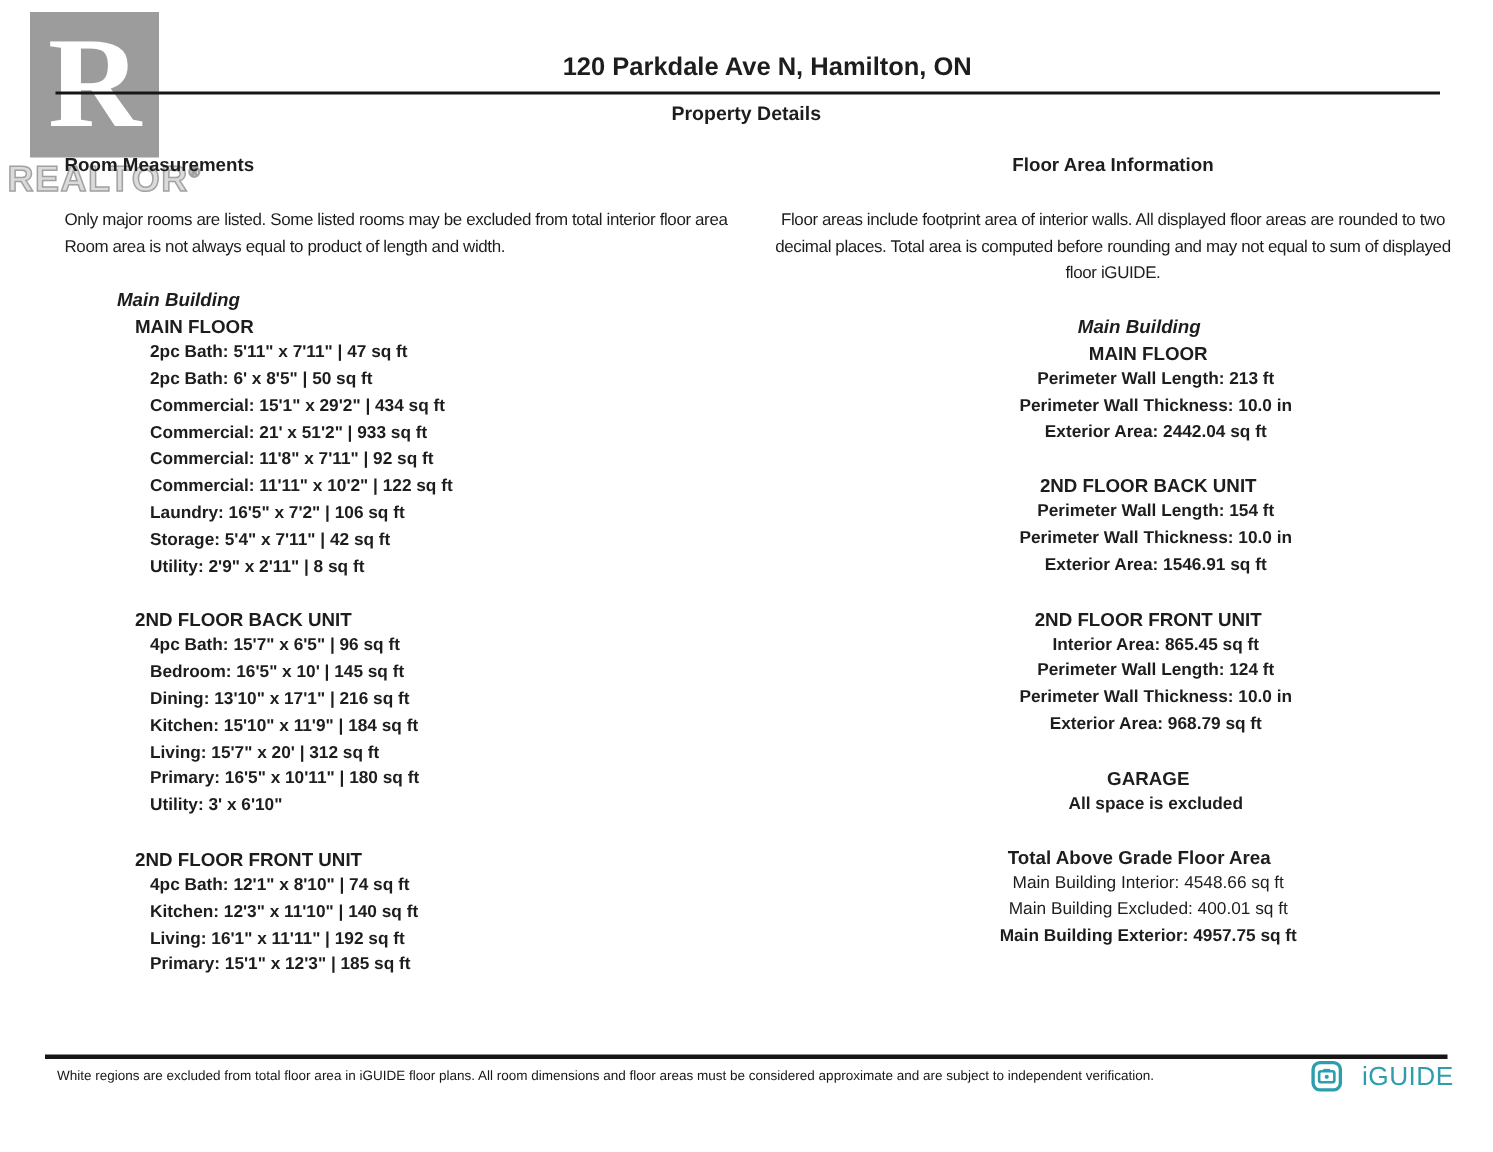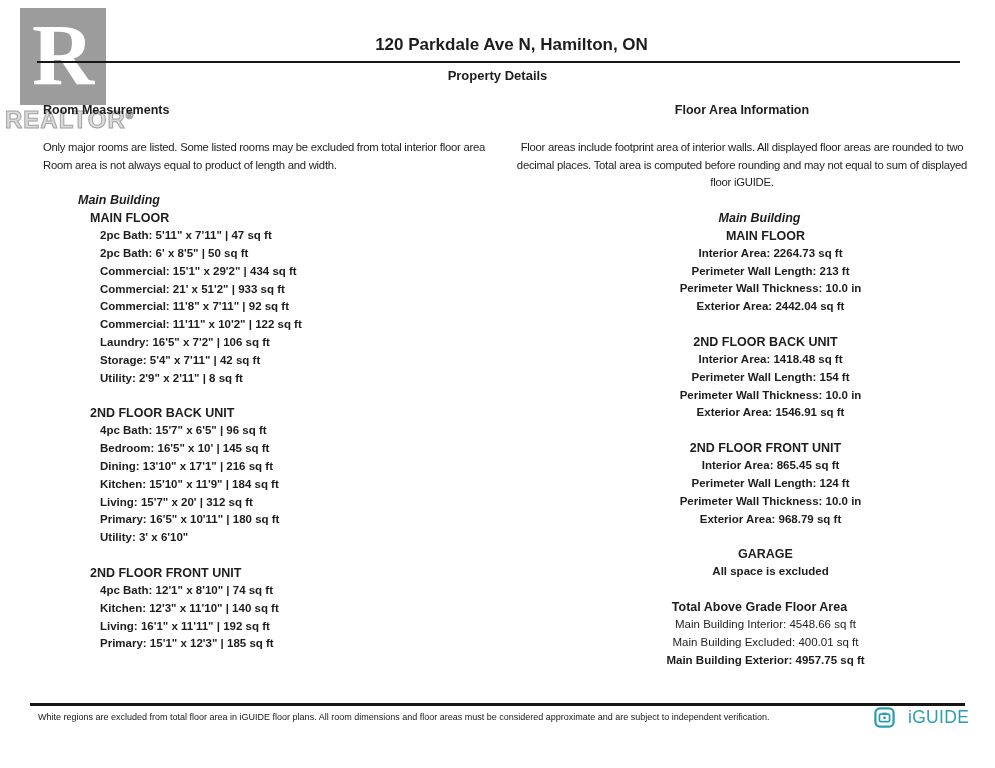--- a/index.html
+++ b/index.html
@@ -176,32 +176,30 @@
   <div class="col-desc-line">decimal places. Total area is computed before rounding and may not equal to sum of displayed</div>
 
   <div class="col-desc-line">floor iGUIDE.</div>
 </div>
     <div class="building-name">Main Building</div>
     <div>
   <div class="floor-block">
     <div class="floor-name">MAIN FLOOR</div>
     <div>
 
-    <div class="area-line">Interior Area: 2264.73 sq ft</div>
             <div class="area-line">Perimeter Wall Length: 213 ft</div>
             <div class="area-line">Perimeter Wall Thickness: 10.0 in</div>
             <div class="area-line">Exterior Area: 2442.04 sq ft</div>
           </div>
   </div>
 
   <div class="floor-block">
     <div class="floor-name">2ND FLOOR BACK UNIT</div>
     <div>
 
-    <div class="area-line">Interior Area: 1418.48 sq ft</div>
             <div class="area-line">Perimeter Wall Length: 154 ft</div>
             <div class="area-line">Perimeter Wall Thickness: 10.0 in</div>
             <div class="area-line">Exterior Area: 1546.91 sq ft</div>
           </div>
   </div>
 
   <div class="floor-block">
     <div class="floor-name">2ND FLOOR FRONT UNIT</div>
     <div>
 

